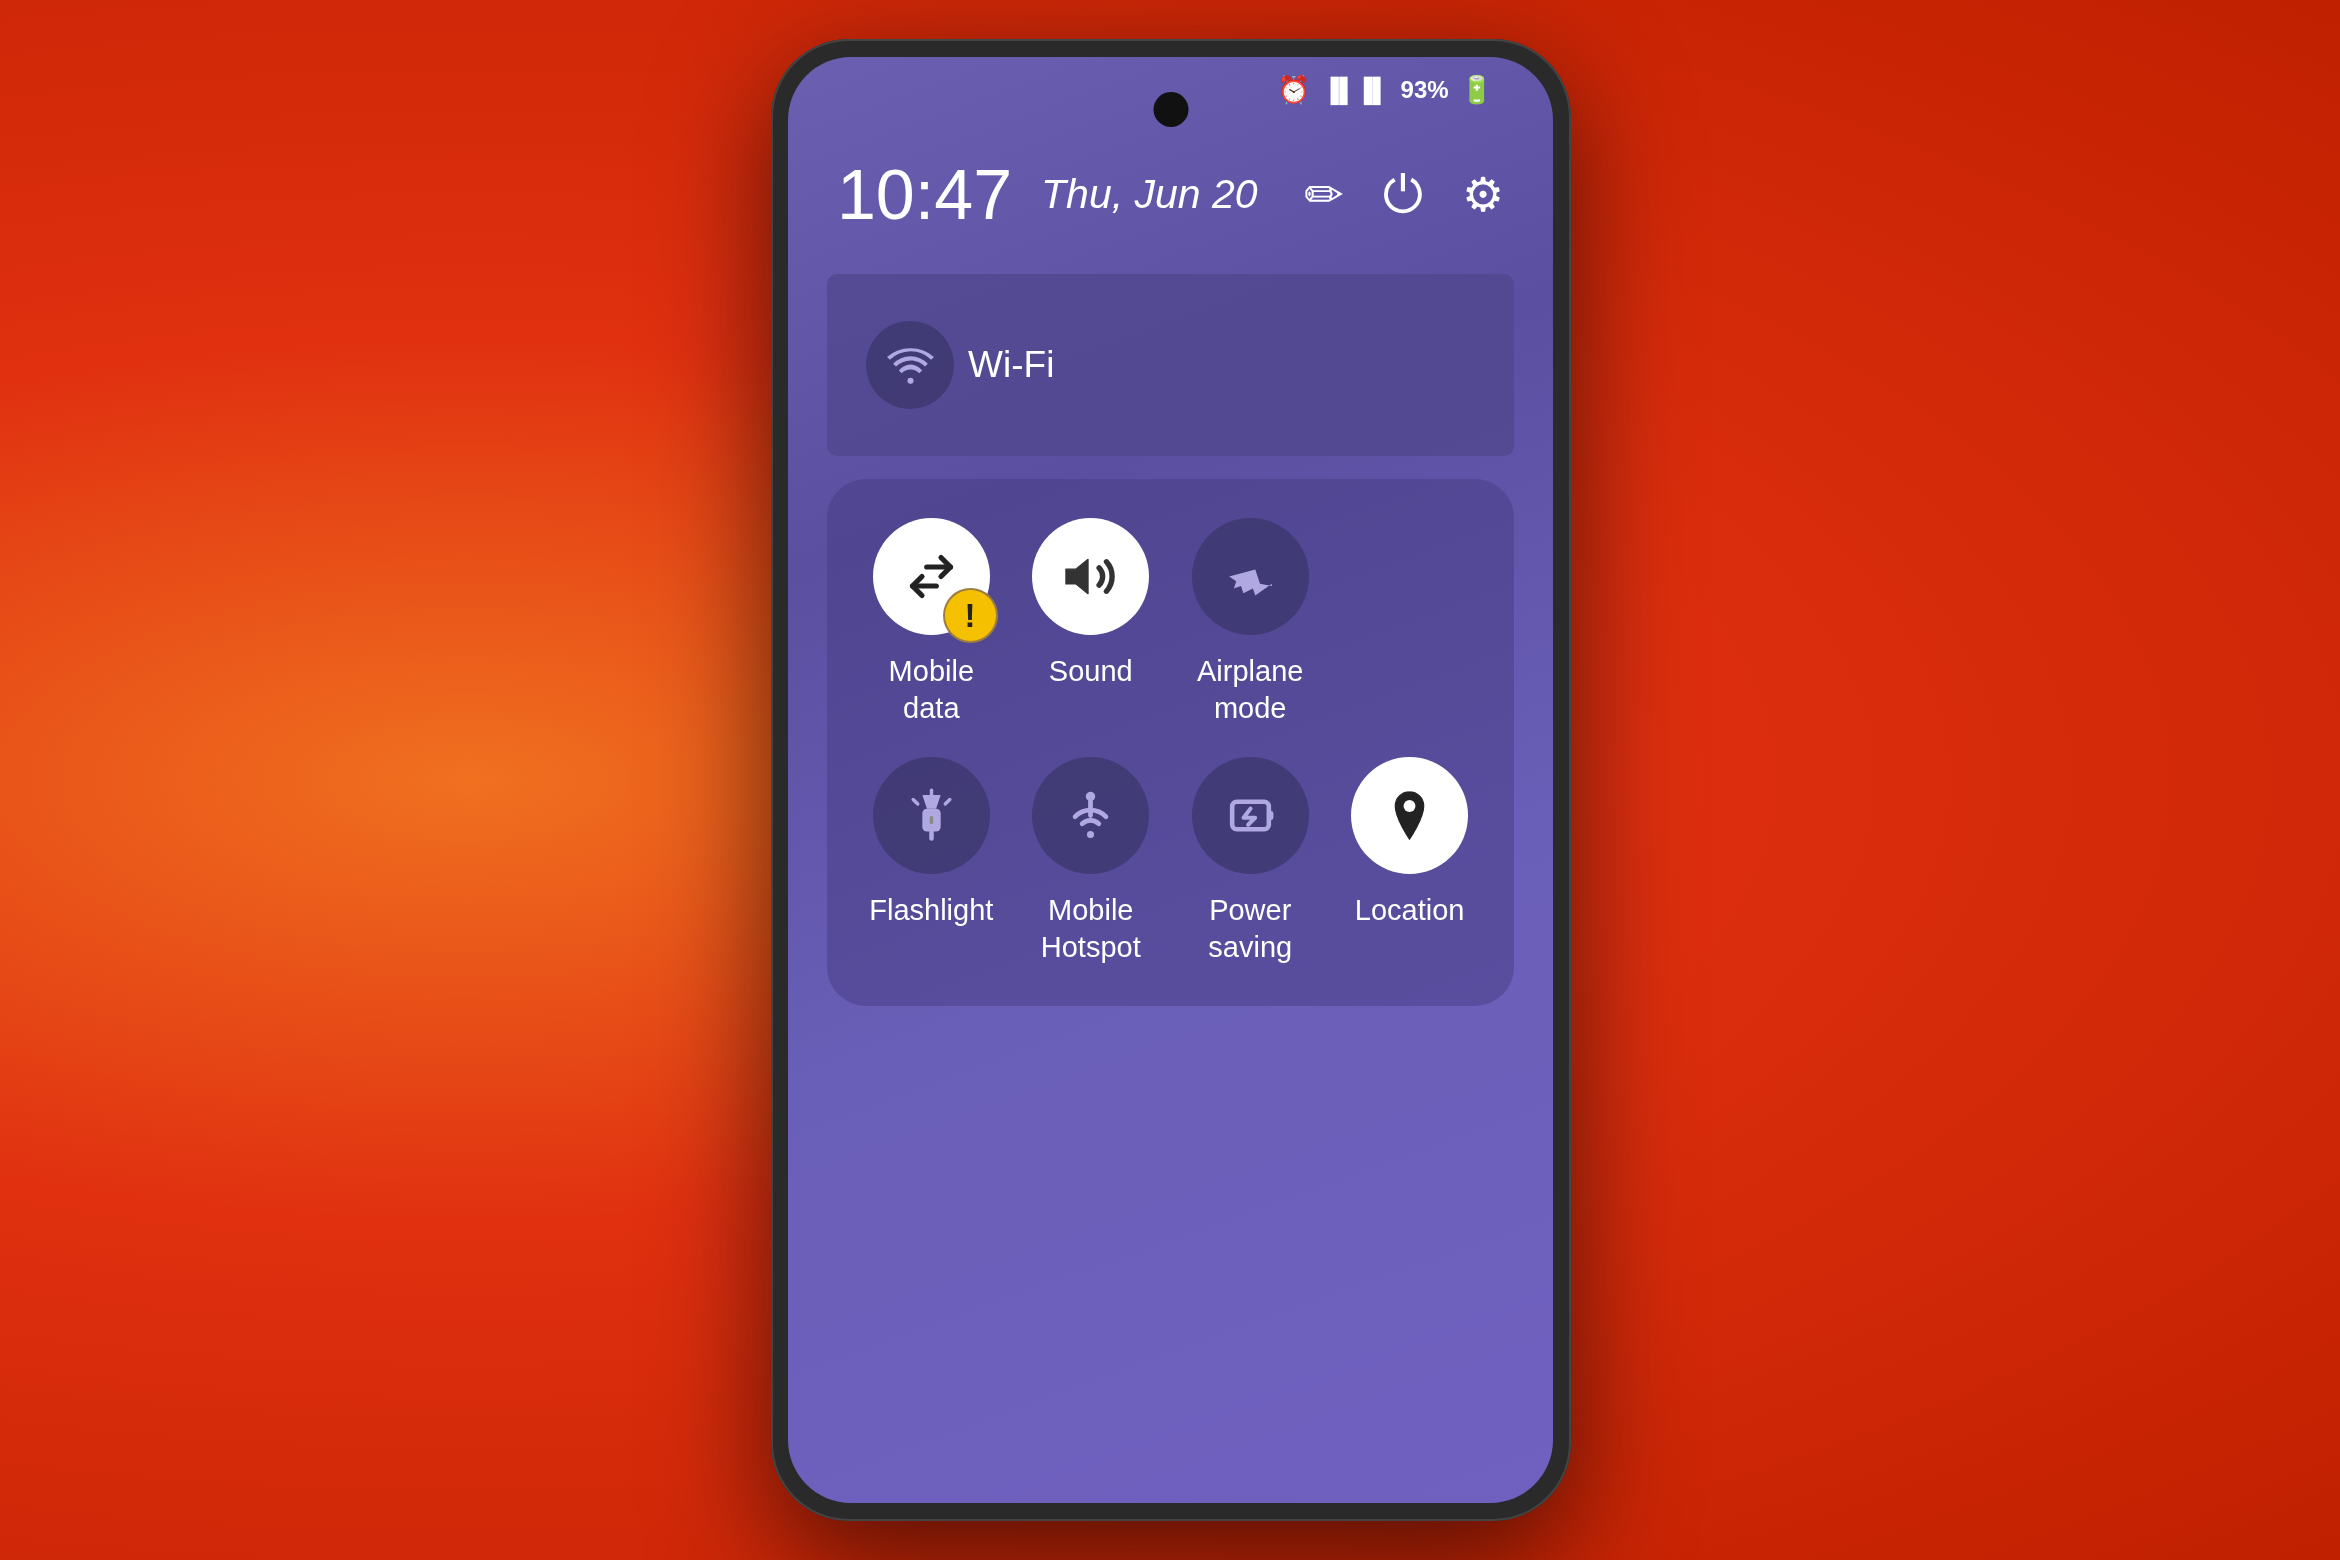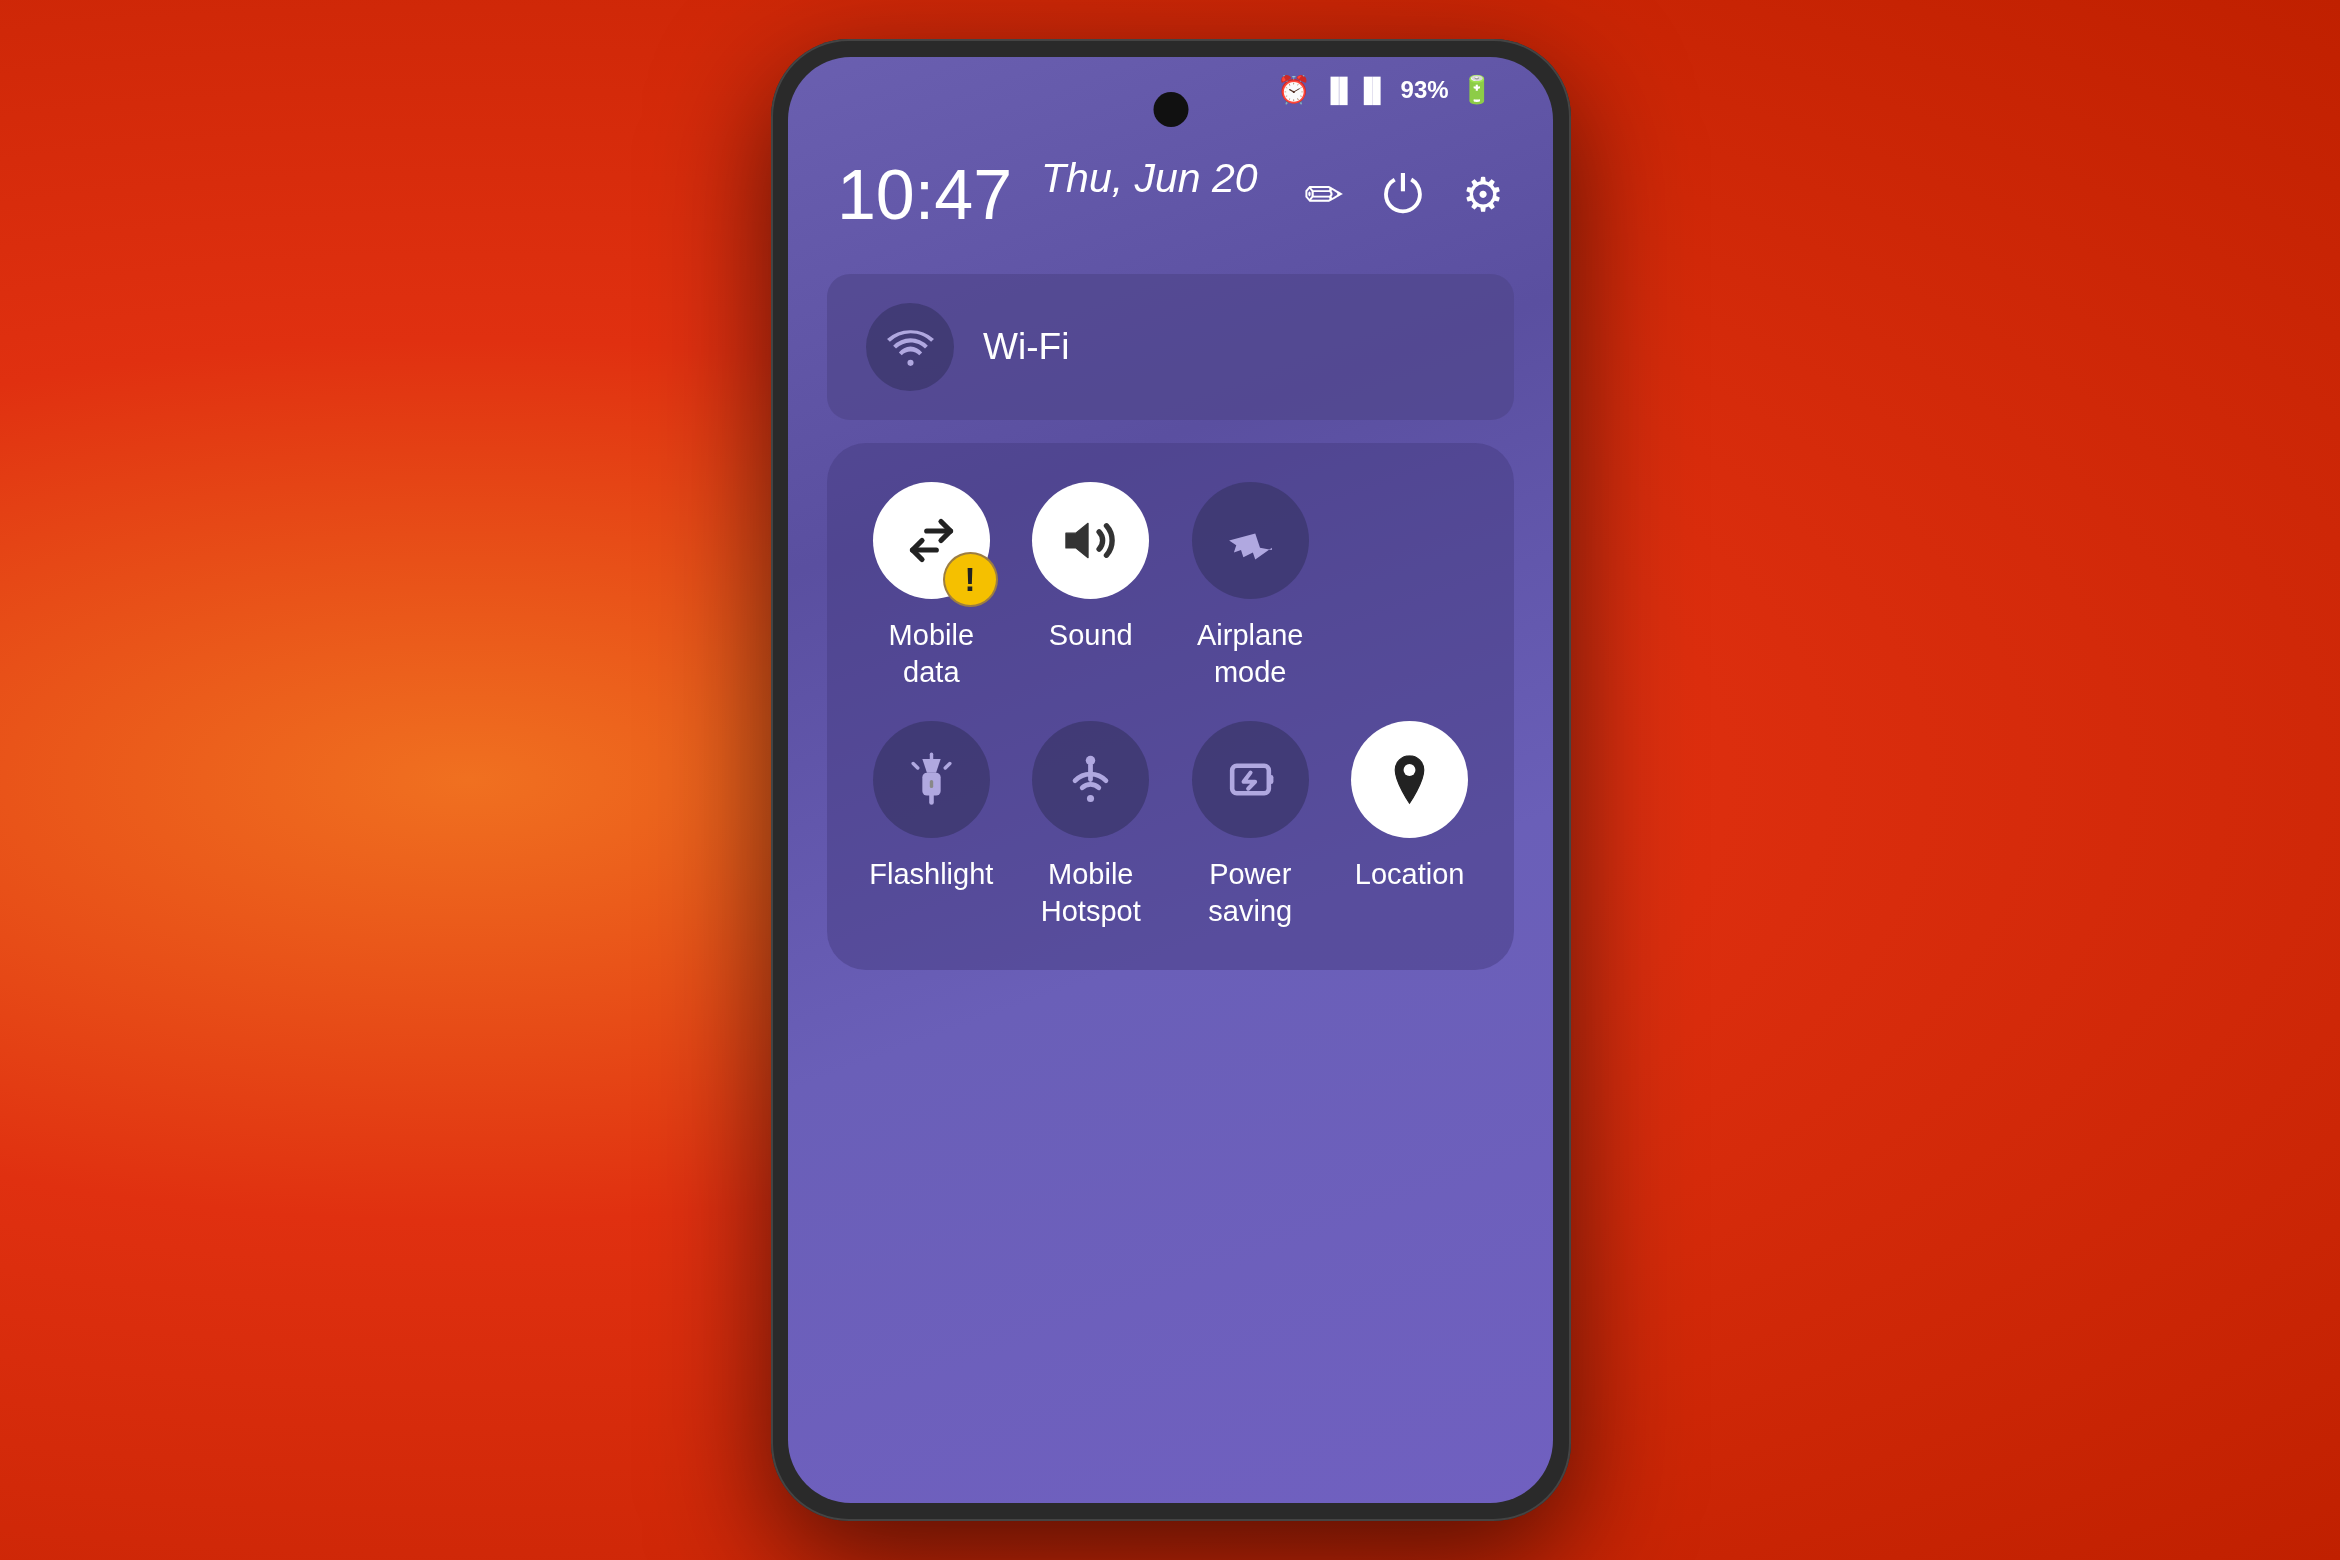--- a/index.html
+++ b/index.html
@@ -119,25 +119,25 @@
 
     
     .top-tiles {
       display: flex;
       gap: 23.4px;
       margin-bottom: 23.4px;
     }
     .wide-tile {
       flex: 1;
       background: rgba(80, 70, 140, 0.7);
-      border-radius: 23px;
-      padding: 29px 39px;
-      display: flex;
-      align-items: center;
-      gap: 29px;
+      border-radius: 10px;
+      padding: 47px 39px;
+      display: flex;
+      align-items: center;
+      gap: 14px;
       cursor: pointer;
     }
     .wide-tile-icon-bg {
       width: 88px;
       height: 88px;
       border-radius: 50%;
       background: rgba(60, 55, 110, 0.8);
       display: flex;
       align-items: center;
       justify-content: center;
@@ -236,21 +236,21 @@
     <div class="status-bar">
       <span class="status-icon">⏰</span>
       <span class="status-icon" style="font-size:23.4px;">▐▌▐▌</span>
       <span class="status-text">93%</span>
       <span class="status-icon">🔋</span>
     </div>
 
     <div class="qs-panel">
 
       <div class="time-row">
-        <div style="display:flex; align-items:flex-start;">
+        <div style="display:flex; align-items:center;">
           <span class="time-text">10:47</span>
           <span class="date-text">Thu, Jun 20</span>
         </div>
         <div class="qs-header-icons">
           <span class="qs-header-icon">✏</span>
           <span class="qs-header-icon" style="font-size:51px;">⏻</span>
           <span class="qs-header-icon">⚙</span>
         </div>
       </div>
 

